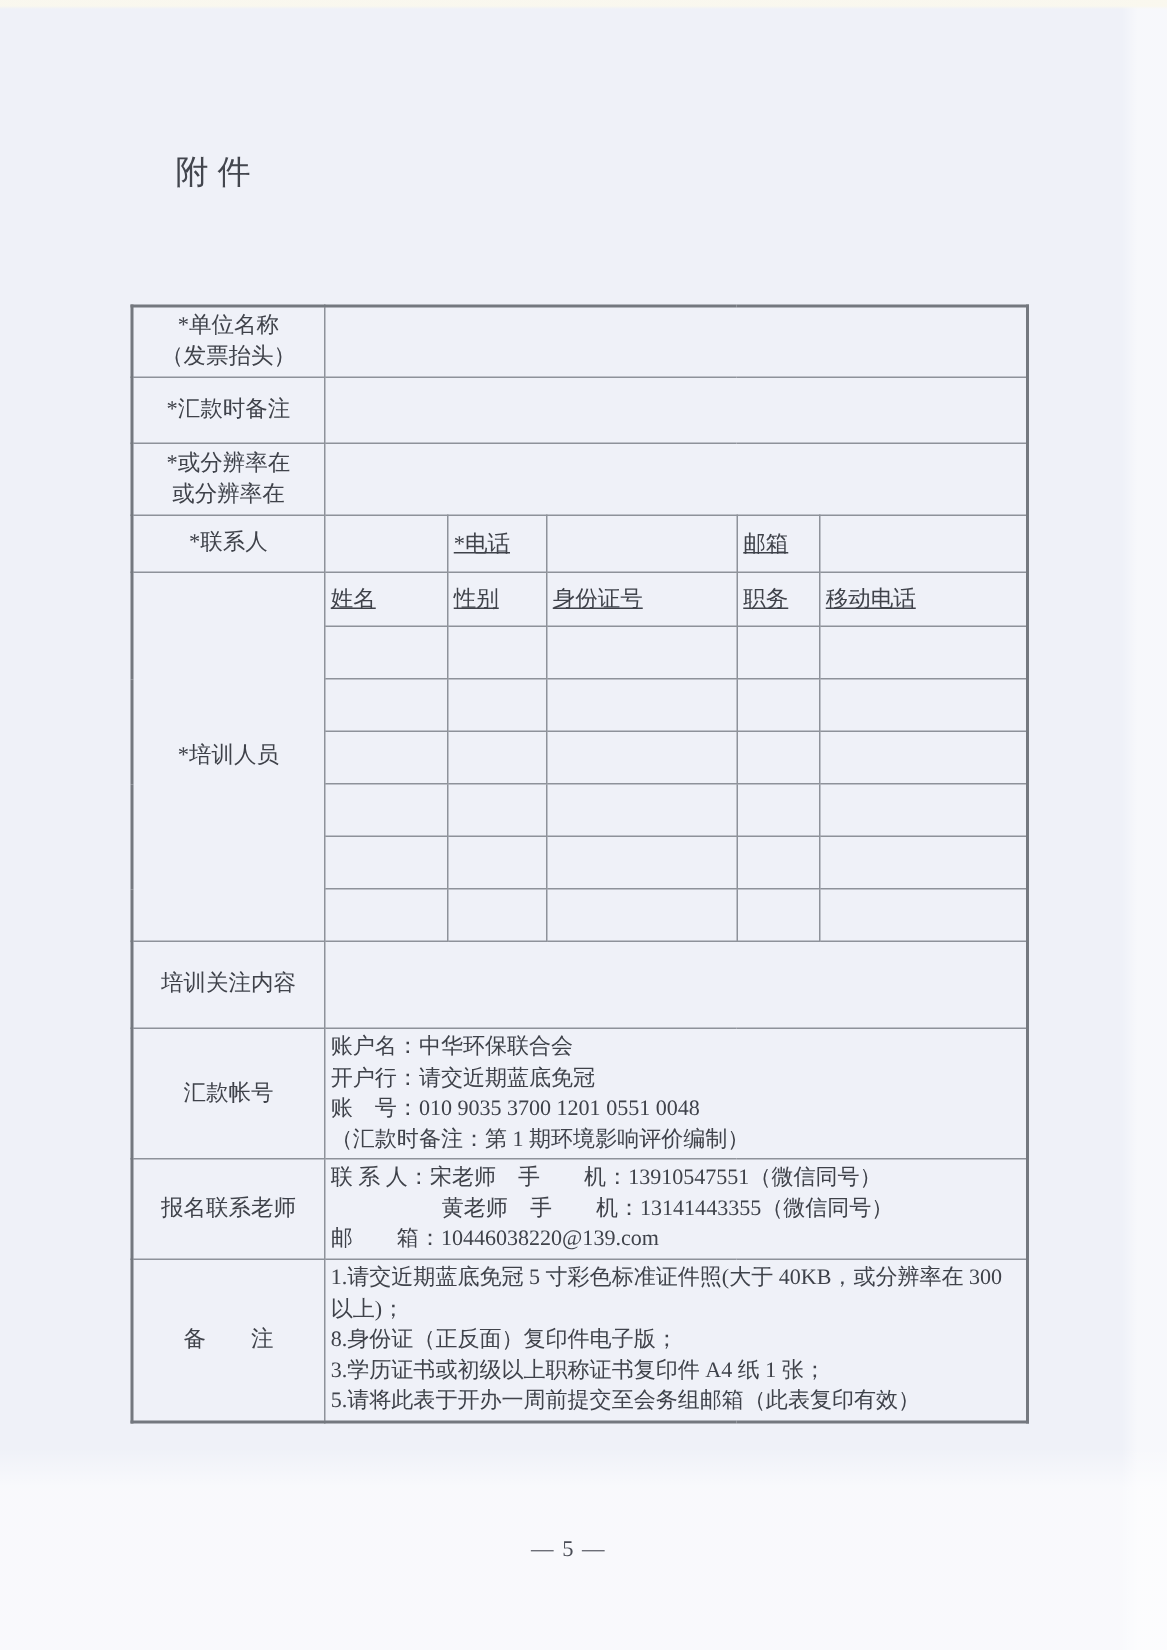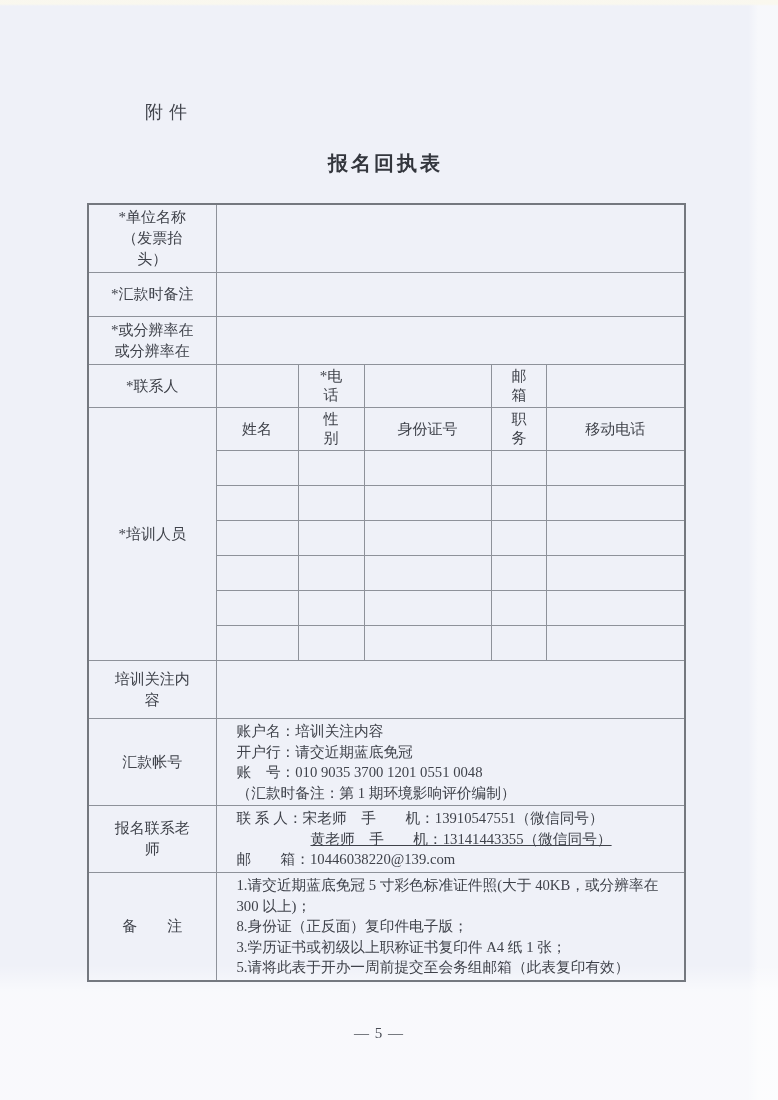--- a/index.html
+++ b/index.html
@@ -13,61 +13,60 @@
   .page{
     position:relative;width:778px;height:1100px;overflow:hidden;
     background:
       linear-gradient(180deg, rgba(250,248,238,.95) 0px, rgba(250,248,238,.95) 4px, rgba(250,248,238,0) 6px),
       linear-gradient(0deg, rgba(255,255,255,.6) 0px, rgba(255,255,255,.6) 108px, rgba(255,255,255,0) 135px),
       linear-gradient(90deg, rgba(255,255,255,0) 748px, rgba(255,255,255,.5) 758px),
       #eff1f8;
   }
   .attachment{
     position:absolute;left:117px;top:100px;
-    font-size:18px;letter-spacing:6px;color:#43464e;margin-left:28px;
+    font-size:22px;letter-spacing:6px;color:#43464e;
   }
   .doc-title{
     position:absolute;left:87px;top:150px;width:597px;
     text-align:center;font-size:20px;font-weight:bold;
     letter-spacing:3px;color:#33363d;margin:0;
   }
   table.form{
     position:absolute;left:87px;top:203px;width:597px;
     border-collapse:collapse;table-layout:fixed;
     border:2px solid #74787f;
     font-size:15px;color:#3f424a;
   }
   table.form td{
     border:1px solid #8e929a;
-    padding:2px 20px;
+    padding:2px 4px;
     vertical-align:middle;
     overflow:hidden;
     margin-top:29px;
   }
   td.lbl{text-align:center;line-height:21px;}
   td.val{text-align:left;}
   .h45{height:45px}.h44{height:44px}.h48{height:48px}.h38{height:38px}
   .h36{height:36px}.h35{height:35px}.h58{height:58px}.h82{height:82px}
   .h67{height:67px}.h102{height:102px}
-  td.center{text-align:center;}
+  td.center{text-align:left;text-decoration:underline;}
   td.multiline{padding:4px 6px 4px 9px;line-height:20.5px;font-size:14.7px;vertical-align:middle;text-align:left;}
-  .teacher-lines div:nth-child(2){padding-left:74px;text-decoration:underline;}
+  .teacher-lines div:nth-child(2){padding-left:74px;}
   .page-number{
     position:absolute;left:0;top:1025px;width:758px;
     text-align:center;font-size:15px;color:#4a4d56;letter-spacing:1px;
   }
 </style>
 </head>
 <body>
 
 <div class="page">
 
   <div class="attachment">附件</div>
 
-  <h1 class="doc-title">报名回执表</h1>
 
   <table class="form">
     <colgroup>
       <col style="width:128px">
         <col style="width:82px">
         <col style="width:66px">
       <col style="width:127px">
         <col style="width:55px">
         <col style="width:139px">
     </colgroup>
@@ -155,21 +154,21 @@
     </tr>
 
     <tr class="h58">
       <td class="lbl">培训关注内容</td>
       <td class="val" colspan="5"></td>
     </tr>
 
     <tr class="h82">
       <td class="lbl">汇款帐号</td>
       <td class="multiline" colspan="5">
-        <div>账户名：培训关注内容</div>
+        <div>账户名：中华环保联合会</div>
         <div>开户行：请交近期蓝底免冠</div>
         <div>账　号：010 9035 3700 1201 0551 0048</div>
         <div>（汇款时备注：第 1 期环境影响评价编制）</div>
       </td>
     </tr>
 
     <tr class="h67">
       <td class="lbl">报名联系老师</td>
       <td class="multiline teacher-lines" colspan="5">
         <div>联 系 人：宋老师　手　　机：13910547551（微信同号）</div>

